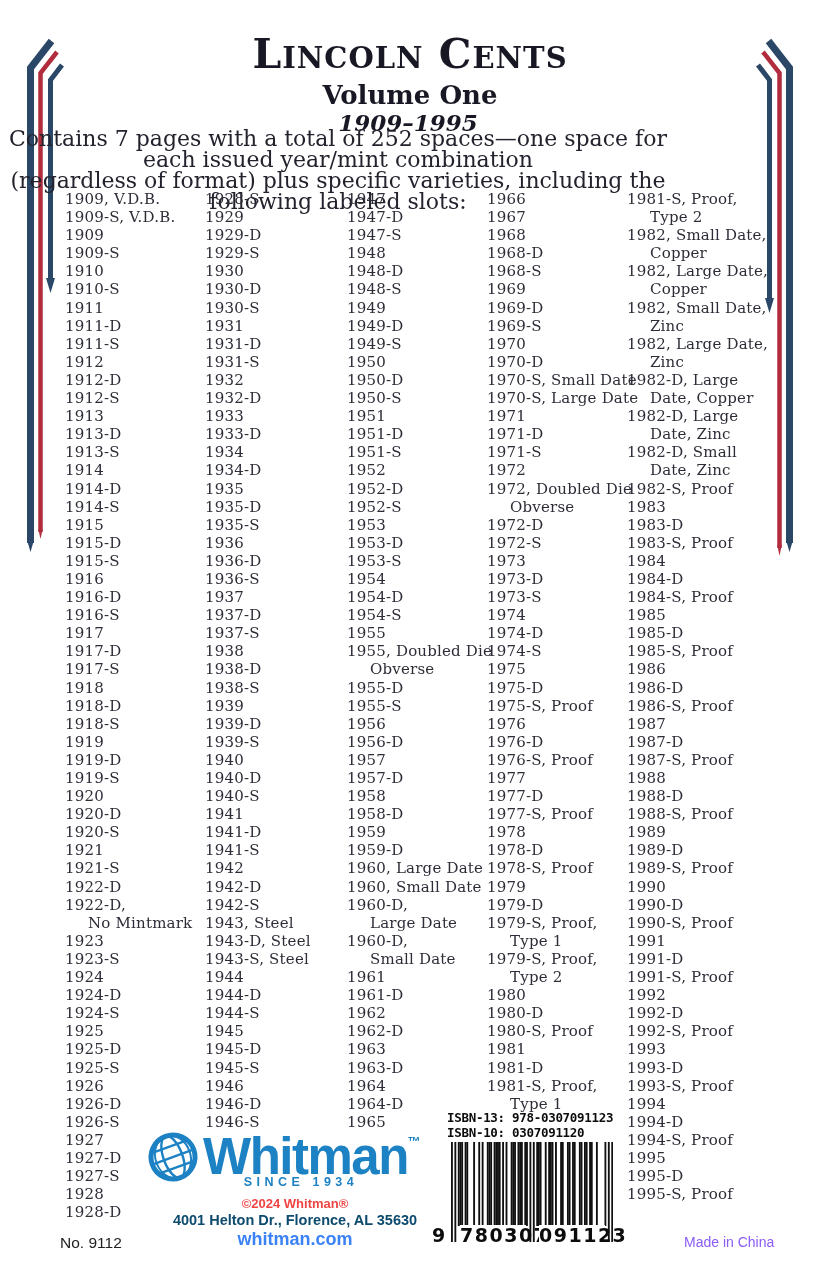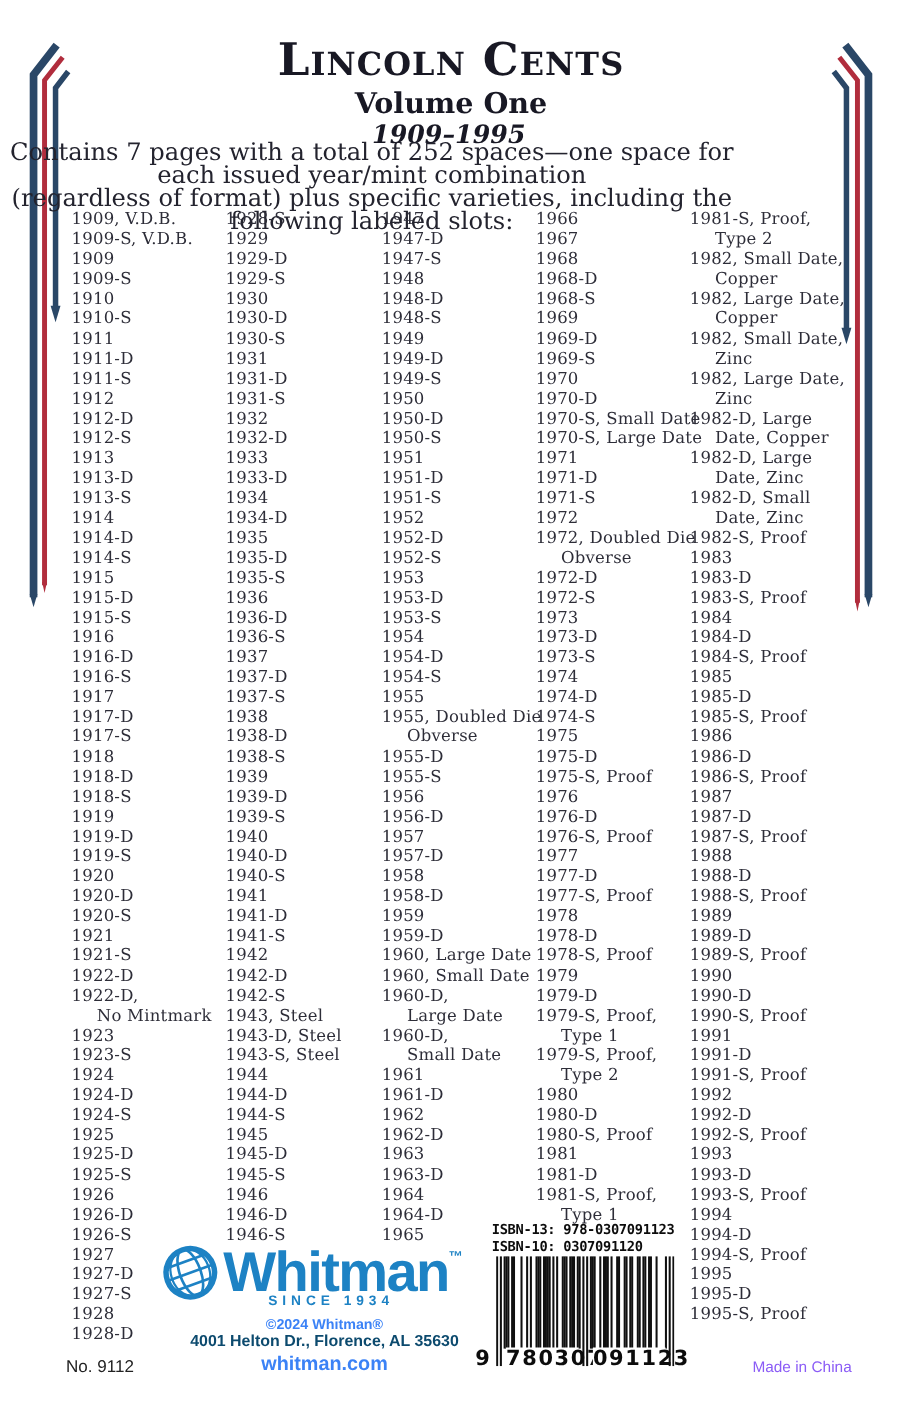--- a/index.html
+++ b/index.html
@@ -34,21 +34,21 @@
   .ribbon polygon.red{fill:var(--ribbon-red);stroke:none;}
   .globe{position:absolute;left:146px;top:1130px;}
   .globe *{stroke:var(--brand-blue);}
   .wordmark{position:absolute;left:203px;top:1127px;font-family:"Liberation Sans",sans-serif;
     font-weight:bold;font-size:51px;letter-spacing:-1.5px;color:var(--brand-blue);}
   .wordmark sup{font-size:13px;vertical-align:28px;letter-spacing:0;}
   .since{position:absolute;left:236px;top:1175px;width:130px;text-align:center;
     font-family:"Liberation Sans",sans-serif;font-weight:bold;font-size:12.5px;
     letter-spacing:4.5px;color:var(--brand-blue);}
   .copyright{position:absolute;left:145px;top:1196px;width:300px;text-align:center;
-    font-family:"Liberation Sans",sans-serif;font-weight:bold;font-size:13px;color:#3b82f6;}
+    font-family:"Liberation Sans",sans-serif;font-weight:bold;font-size:13px;color:#ef4444;}
   .address{position:absolute;left:120px;top:1212px;width:350px;text-align:center;
     font-family:"Liberation Sans",sans-serif;font-weight:bold;font-size:14.5px;color:#0c4a6e;}
   .website{position:absolute;left:145px;top:1229px;width:300px;text-align:center;
     font-family:"Liberation Sans",sans-serif;font-weight:bold;font-size:18px;color:#3b82f6;}
   .prodno{position:absolute;left:60px;top:1234px;font-family:"Liberation Sans",sans-serif;
     font-size:15.5px;color:#222;}
   .madein{position:absolute;left:684px;top:1234px;font-family:"Liberation Sans",sans-serif;
     font-size:14px;color:#8b5cf6;}
   
   .isbnblock{position:absolute;left:447px;top:1111px;font-family:"DejaVu Sans Mono",monospace;

